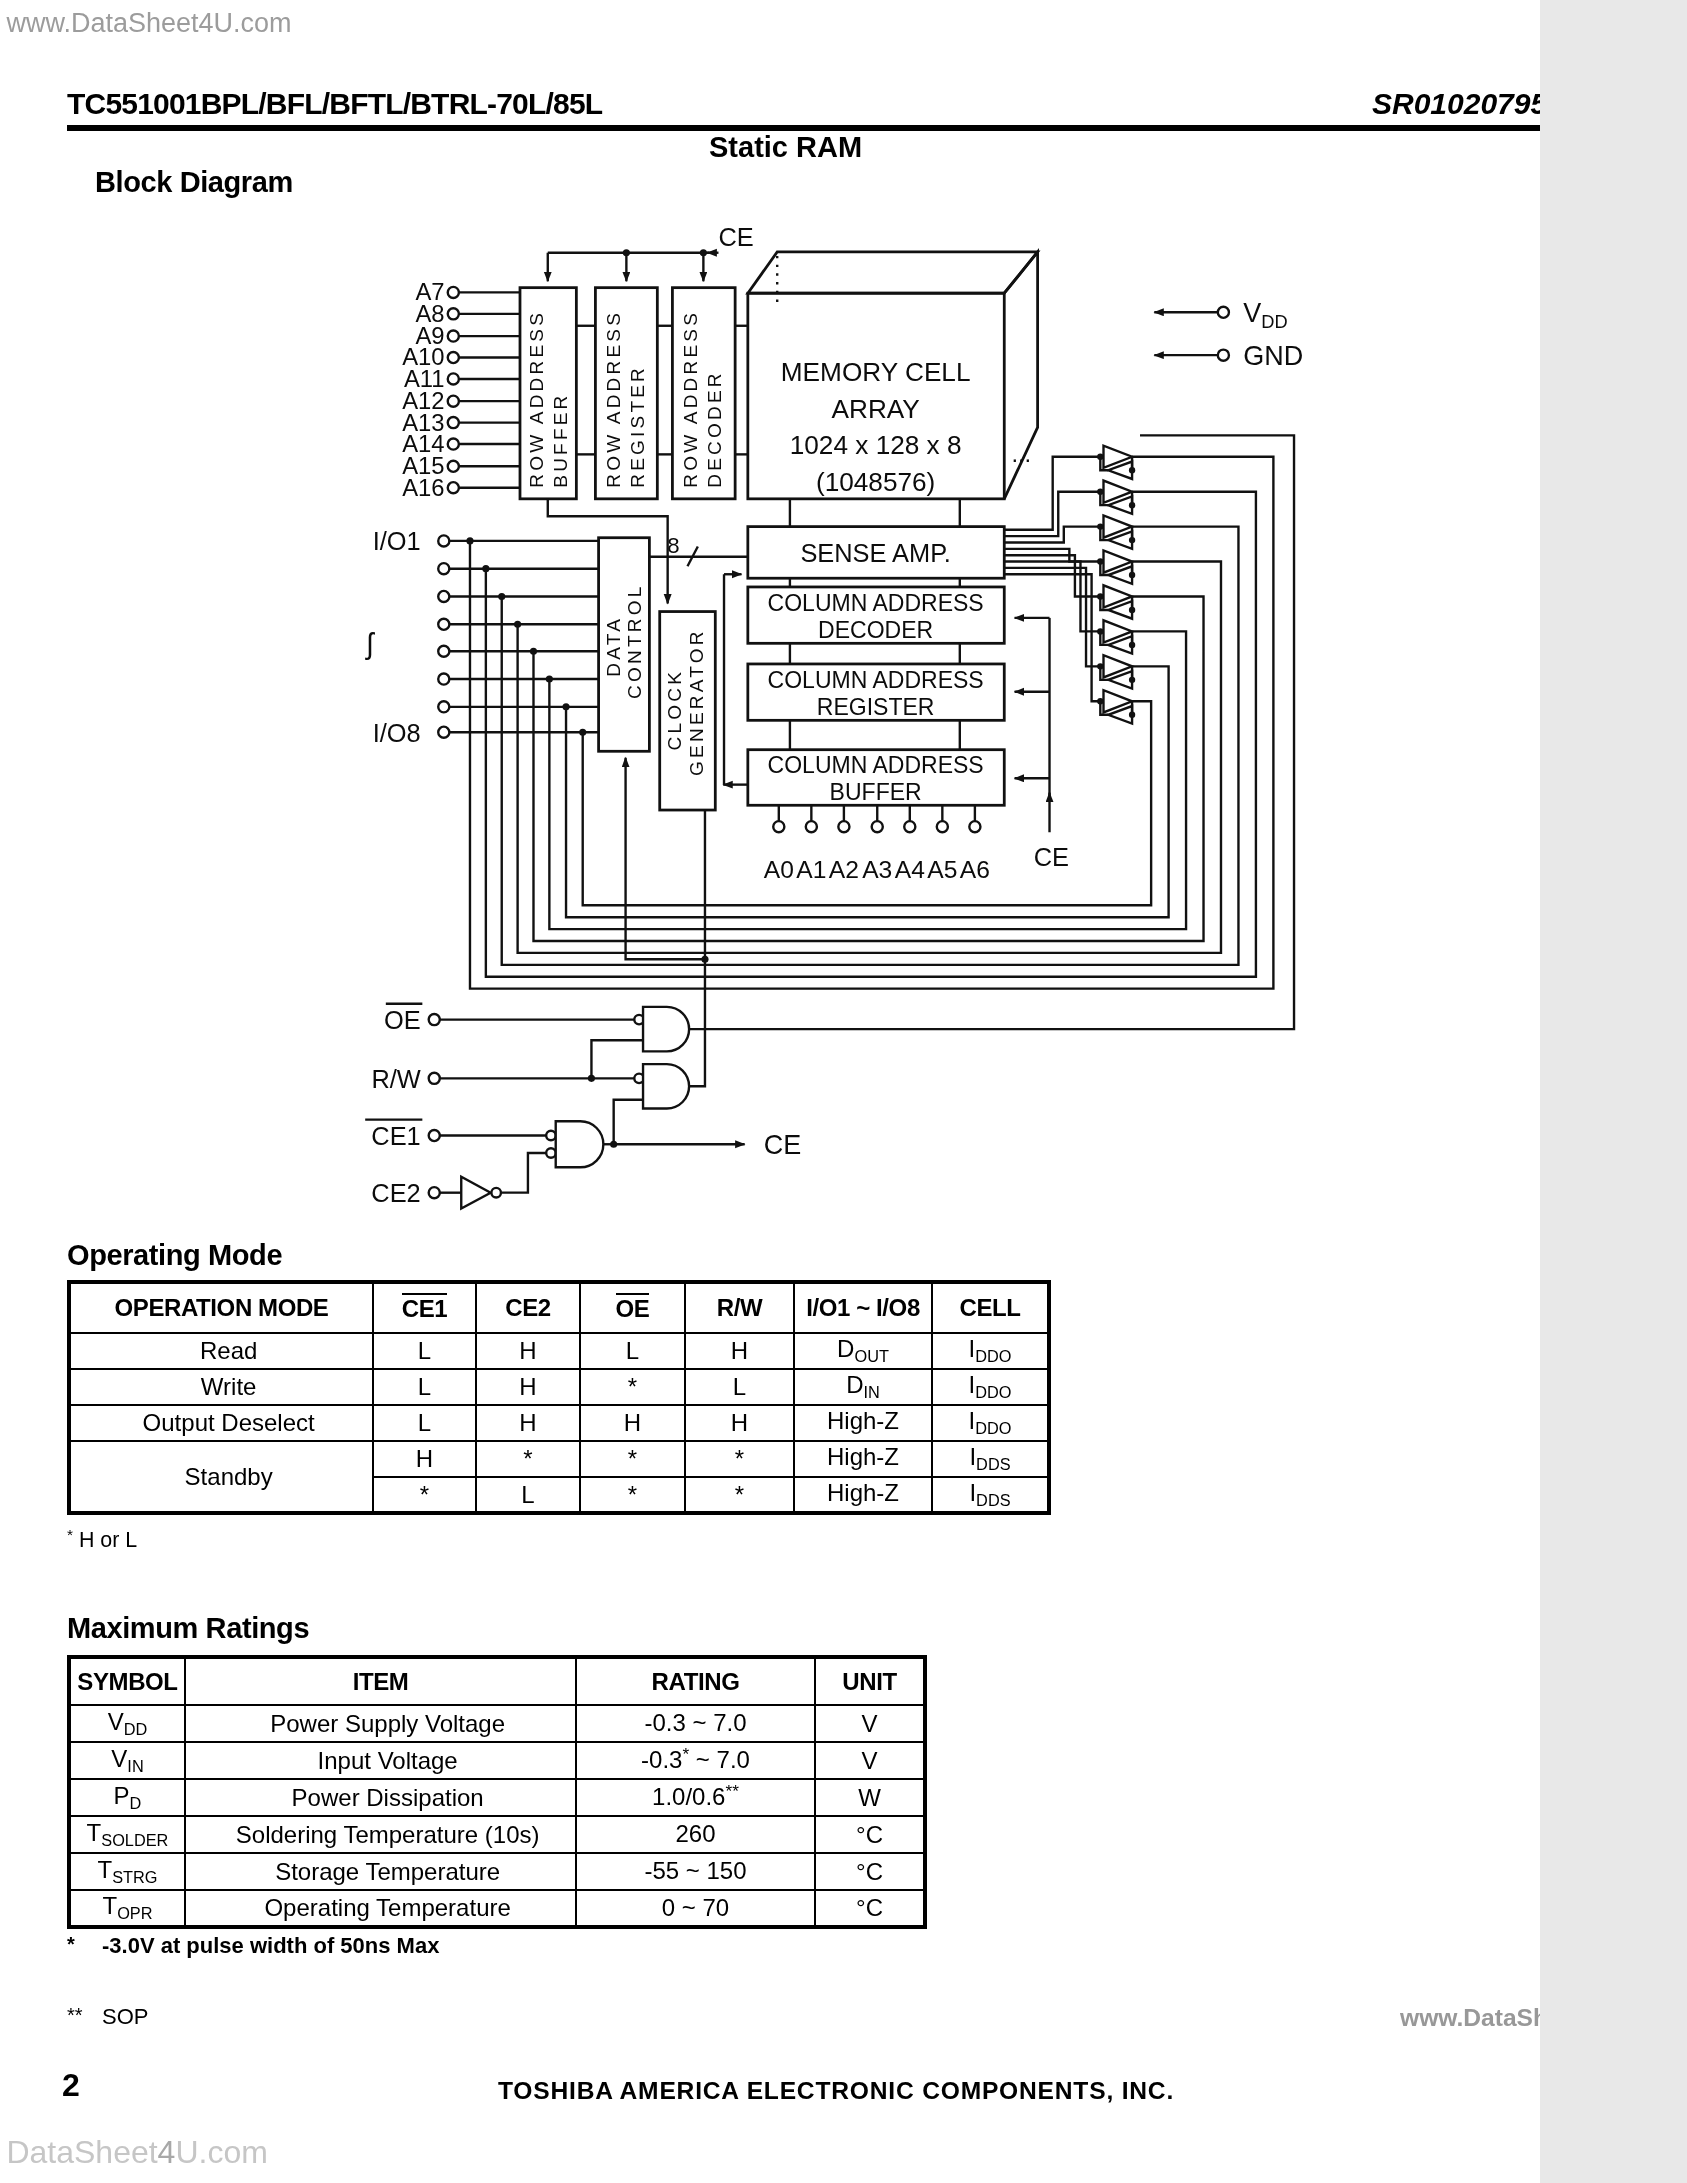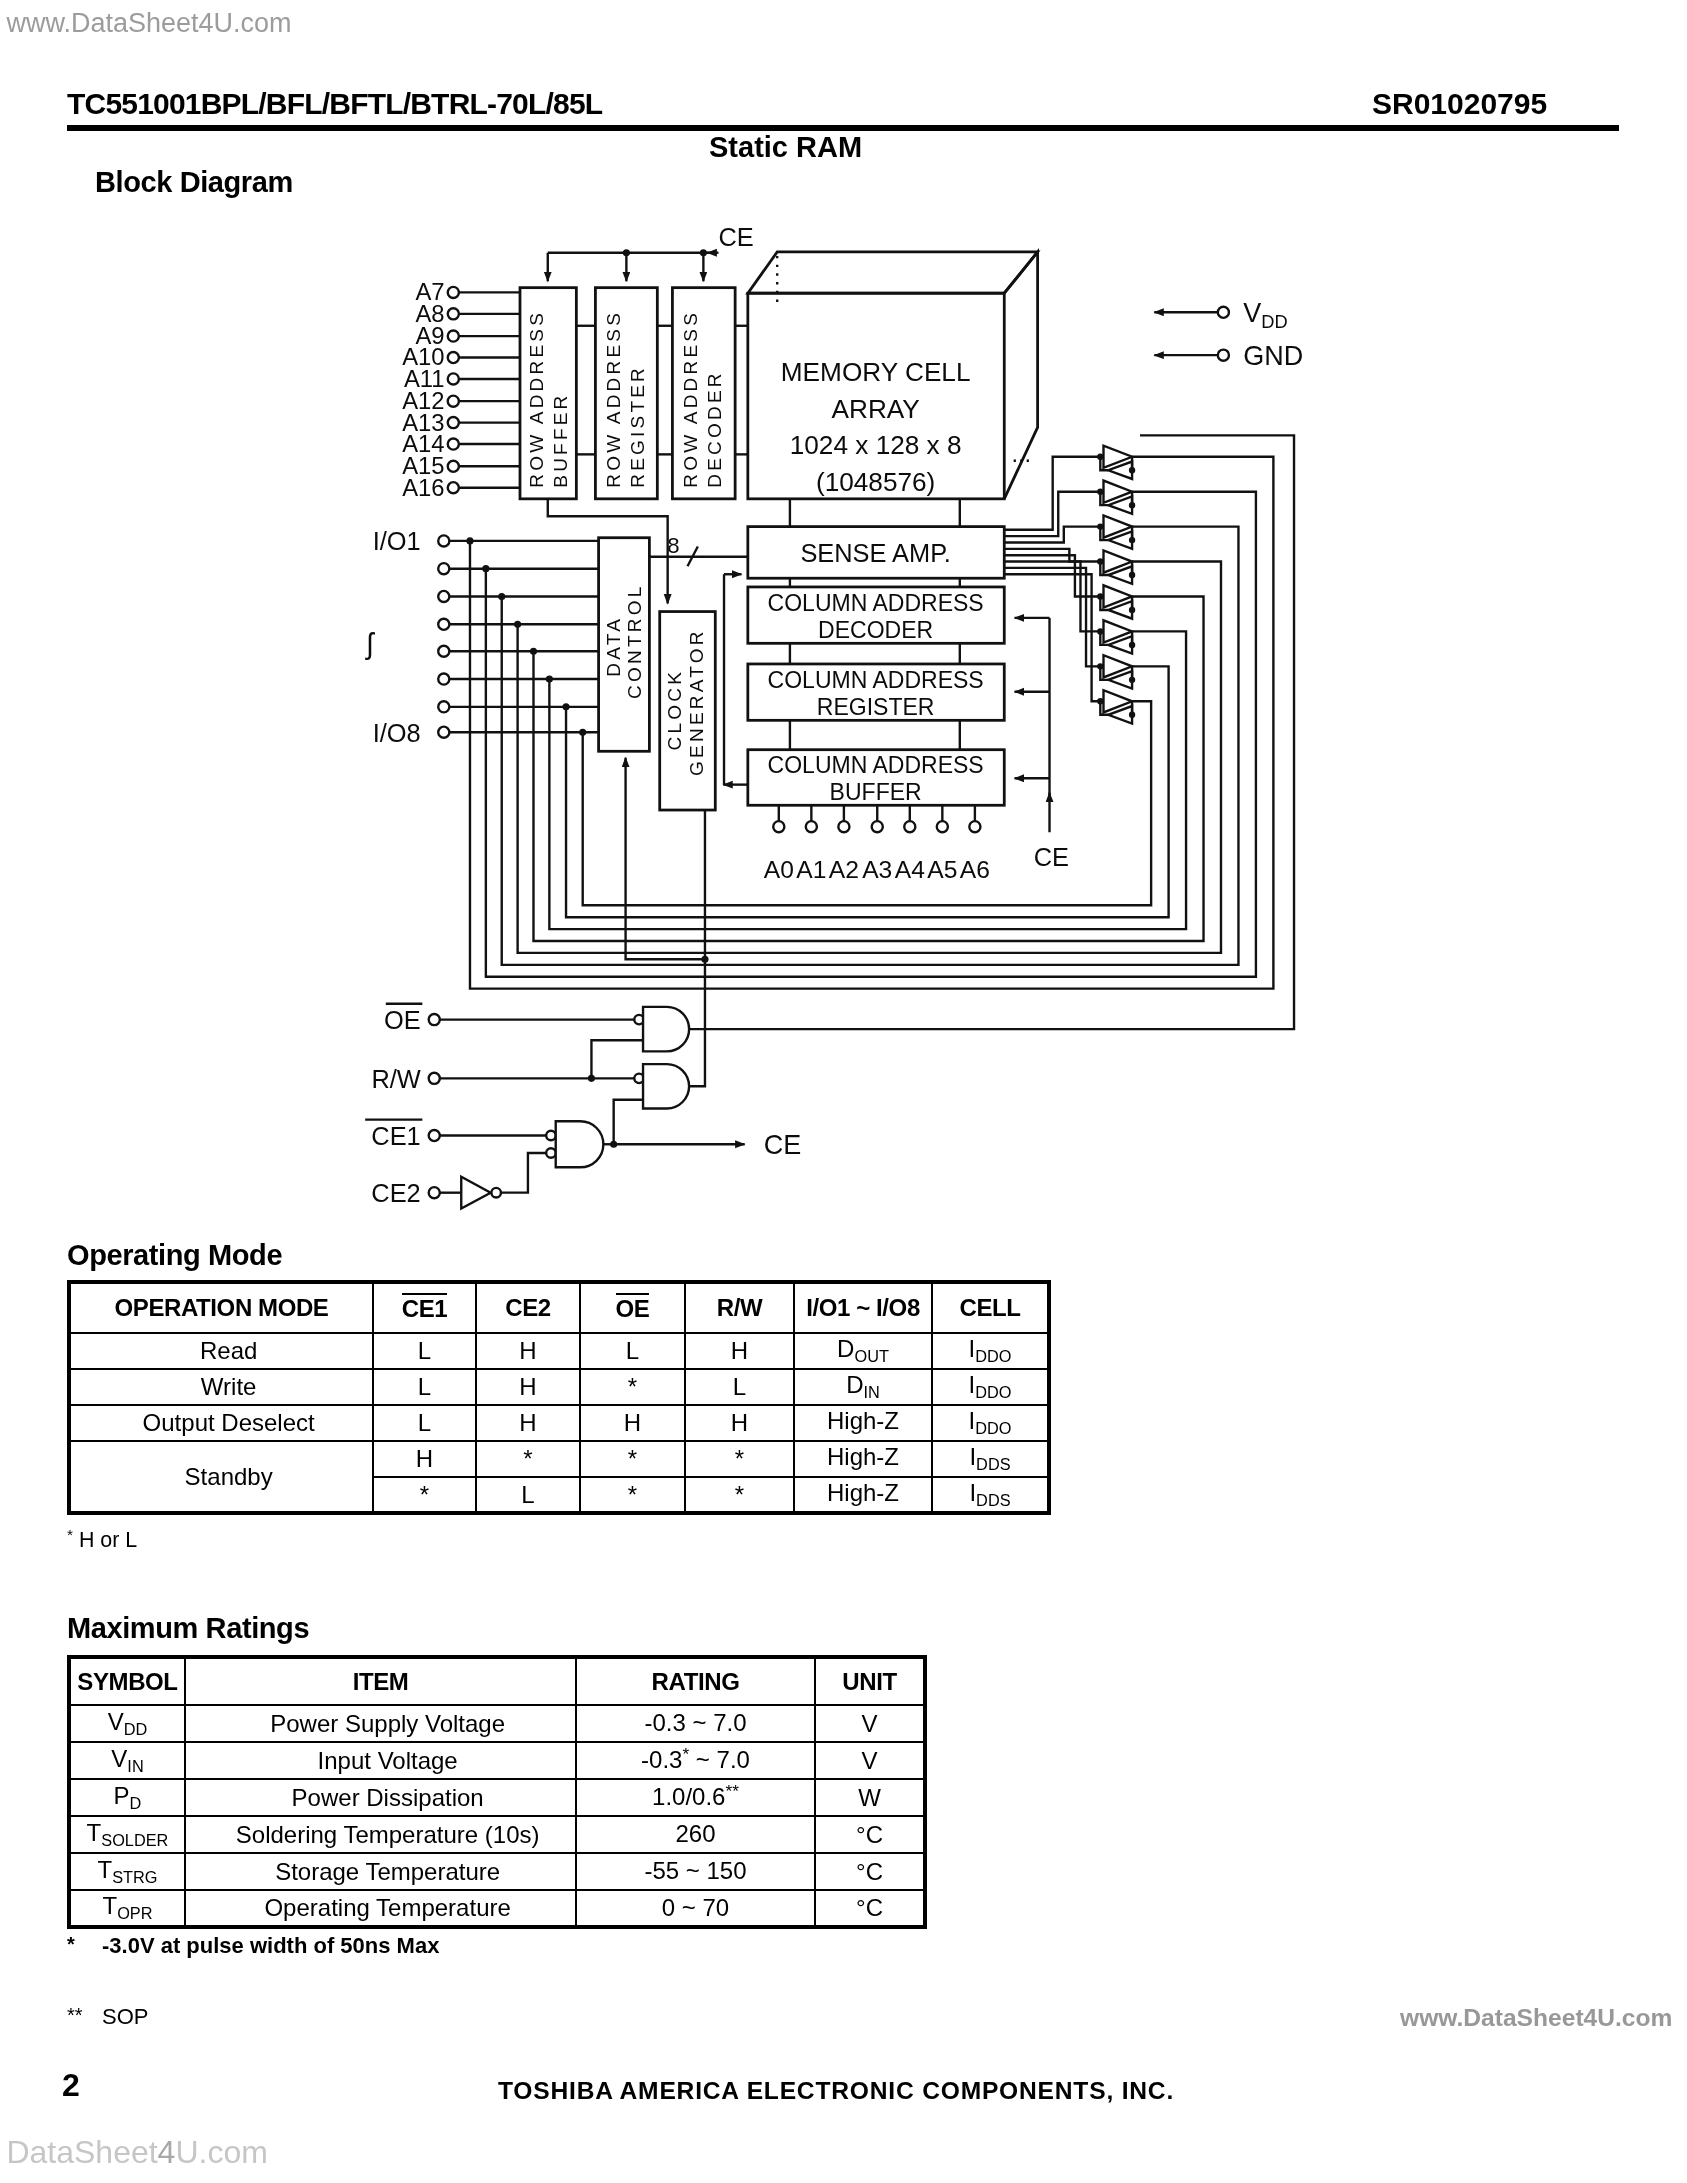--- a/index.html
+++ b/index.html
@@ -1,25 +1,25 @@
 <!DOCTYPE html>
 <html style="font-size:12.7px"><head>
 <meta charset="utf-8">
 <style>
   html,body{margin:0;padding:0;background:#e8e8e8;}
-  .page{position:relative;width:1687px;height:2183px;background:#ffffff;
+  .page{position:relative;width:1540px;height:2183px;background:#ffffff;
         font-family:"Liberation Sans",sans-serif;color:#000;overflow:hidden;}
   .wm{position:absolute;color:#9c9c9c;font-family:"Liberation Sans",sans-serif;}
   .wm-top{left:6.4px;top:8px;font-size:27px;}
   .wm-br{left:1400px;top:2004px;font-size:24.6px;font-weight:bold;color:#989898;}
   .wm-bl{left:6.4px;top:2134px;font-size:32px;color:#c6c6c6;}
   .wm-bl .four{color:#a8a8a8;}
   .hdr-part{position:absolute;left:67px;top:87px;font-size:30px;font-weight:bold;letter-spacing:-0.8px;}
   .hdr-cat{position:absolute;left:709px;top:87px;font-size:29px;font-weight:bold;margin-top:44px;}
-  .hdr-doc{position:absolute;left:1372px;top:87px;font-size:30px;font-weight:bold;}
+  .hdr-doc{position:absolute;left:1372px;top:87px;font-size:30px;font-weight:bold;font-style:italic;}
   .hdr-rule{position:absolute;left:67px;top:125px;width:1552px;height:6.4px;background:#000;}
   .sec-h{position:absolute;font-size:29px;font-weight:bold;letter-spacing:-0.4px;}
   table{border-collapse:collapse;table-layout:fixed;background:#fff;}
   .dtable{position:absolute;border:4px solid #000;padding-left:44px;}
   .dtable td,.dtable th{border:2.4px solid #000;font-size:24px;padding:0;text-align:center;
       vertical-align:middle;overflow:hidden;}
   .dtable th{font-weight:bold;letter-spacing:-0.4px;}
   .op-table tr{height:36px;}
   .op-table tr.hdr{height:51px;}
   .mr-table tr{height:37px;}

